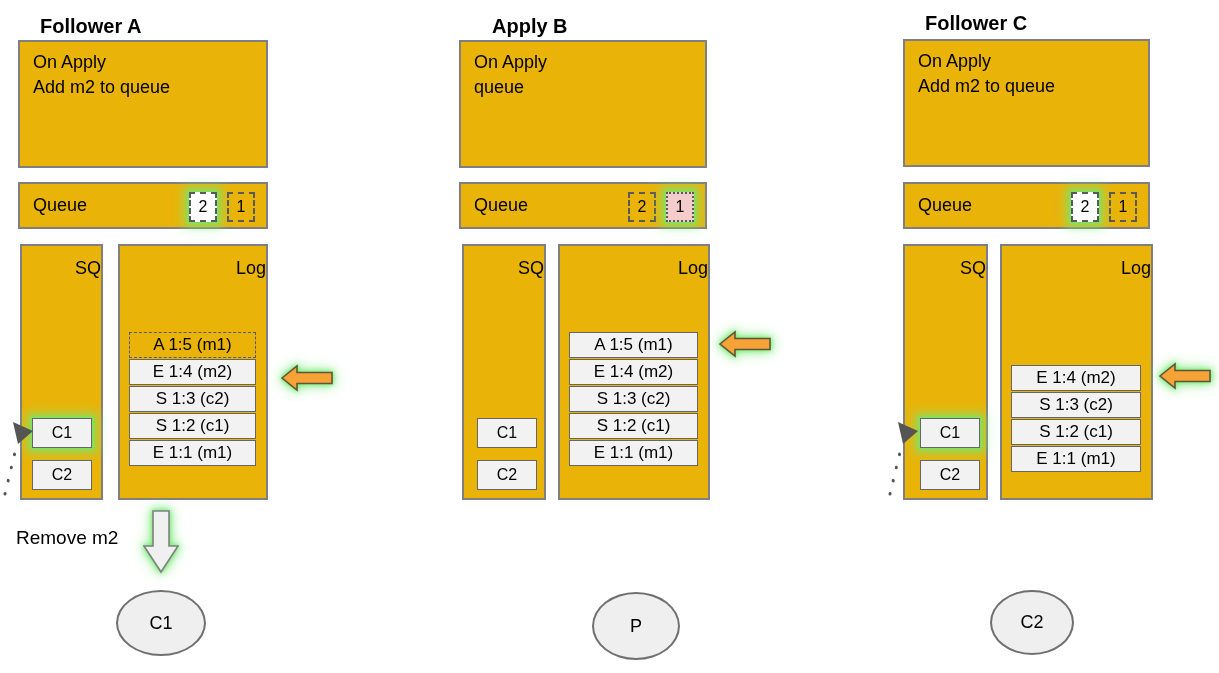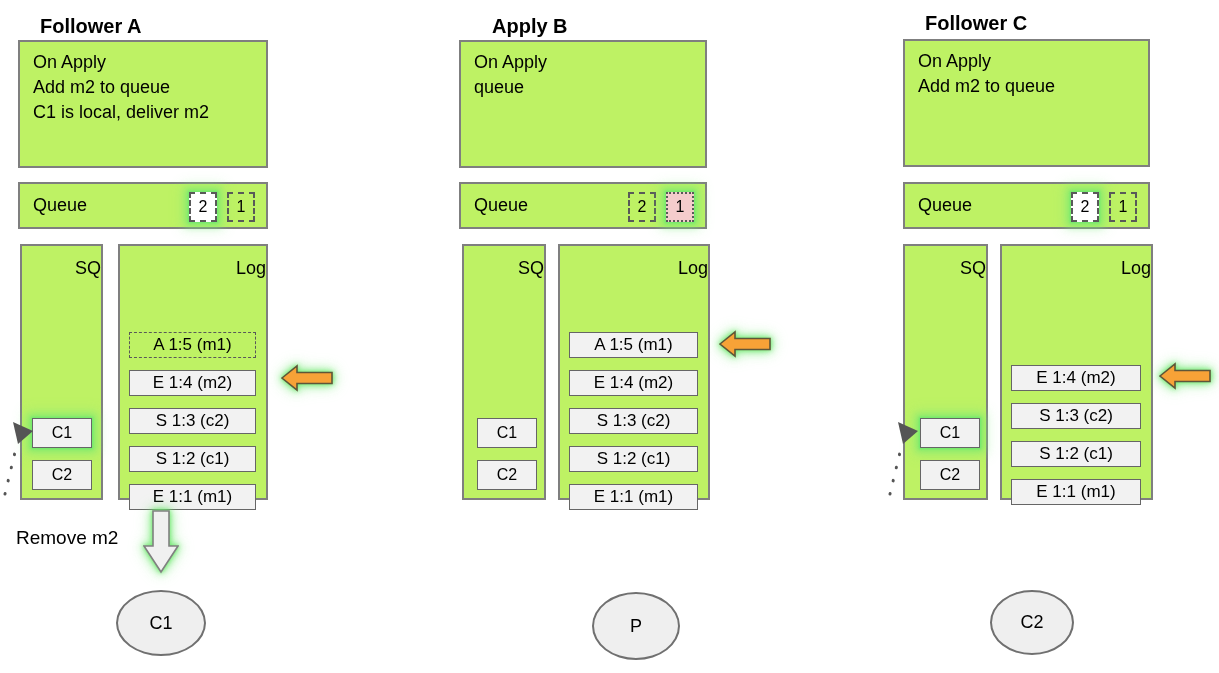--- a/index.html
+++ b/index.html
@@ -8,21 +8,21 @@
     width:1219px; height:673px;
     font-family:"Liberation Sans", sans-serif;
     color:#000;
     overflow:hidden;
   }
   .abs { position:absolute; }
 
   .col-title { font-size:20px; font-weight:bold; white-space:nowrap;margin-top:8px; }
 
   .bigbox {
-    background:#bef264;
+    background:#eab308;
     border:2px solid #7f7f7f;
     box-sizing:border-box;
   }
 
   .apply-text { padding:8px 13px; font-size:18px; line-height:25px; }
   .apply-text div { white-space:nowrap; }
   .italic { }
 
   .queue-box { display:flex; align-items:center; }
   .queue-label { margin-left:13px; font-size:18px; }
@@ -47,21 +47,21 @@
     background:#f2f2f2; border:1.5px solid #666;
     display:flex; align-items:center; justify-content:center;
     font-size:16px;
   }
   .glowbox {
     box-shadow:0 0 2px 1px rgba(110,232,110,.95), 0 0 7px 4px rgba(110,232,110,.6), 0 0 12px 7px rgba(140,240,140,.3);
   }
 
   .log-entries {
     position:absolute; left:9px; right:10px;
-    display:flex; flex-direction:column; gap:12px;
+    display:flex; flex-direction:column; gap:1px;
   }
   .log-entry {
     height:26px; box-sizing:border-box;
     background:#f2f2f2; border:1.5px solid #666;
     display:flex; align-items:center; justify-content:center;
     font-size:17px; white-space:nowrap;
   }
   .log-entry.dashed { border:1.5px dashed #595959; background:transparent; }
 
   .green-glow-svg {
@@ -79,21 +79,20 @@
 </style>
 </head>
 <body>
 
 <div class="abs col-title" style="left:40px; top:7px;">Follower A</div>
 
 <div class="abs bigbox" style="left:18px; top:40px; width:250px; height:128px;">
   <div class="apply-text">
     <div>On Apply</div>
     <div class="italic">Add m2 to queue</div>
-    <div class="italic">C1 is local, deliver m2</div>
   </div>
 </div>
 
 <div class="abs bigbox queue-box" style="left:18px; top:182px; width:250px; height:47px;">
   <span class="queue-label">Queue</span>
   <div class="qslots">
     <div class="qslot glow">2</div>
     <div class="qslot">1</div>
   </div>
 </div>

